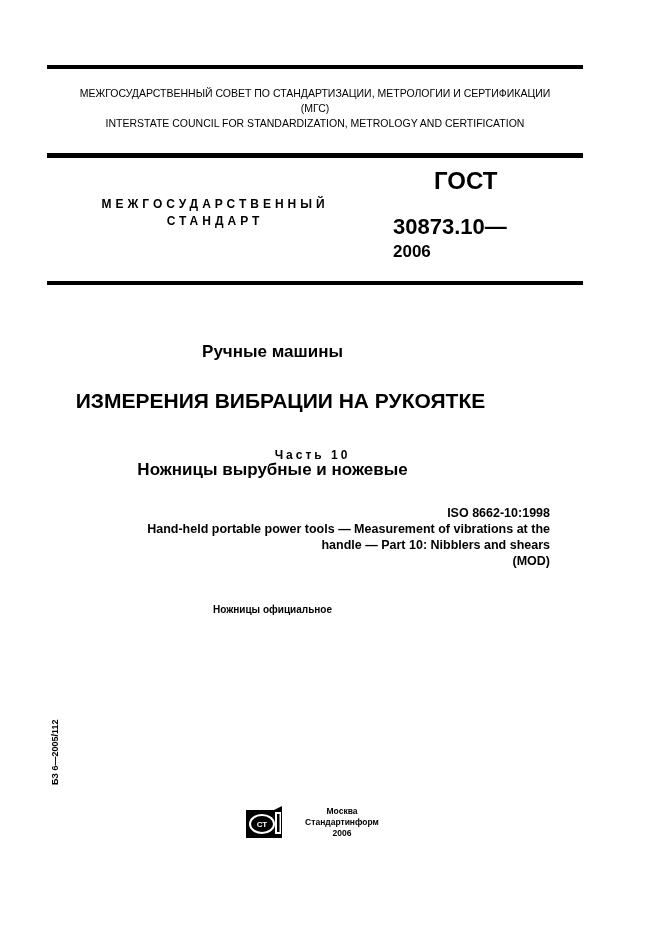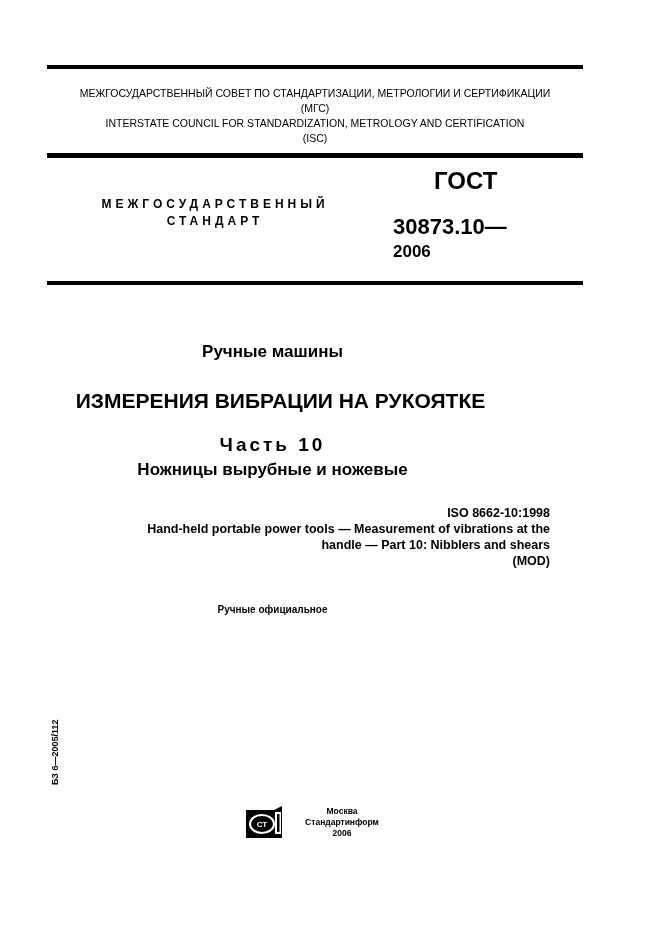--- a/index.html
+++ b/index.html
@@ -27,21 +27,21 @@
     font-weight: bold; line-height: 23px;
   }
   .gost-block .g1 { font-size: 24px; line-height: 26px; margin-left: 41px; }
   .gost-block .g2 { font-size: 22px; line-height: 26px; margin-top: 20px; }
   .gost-block .g3 { font-size: 17px; line-height: 24px; }
   .gost-block .g4 { font-size: 17px; line-height: 24px; }
 
   .center { position: absolute; left: 0; width: 545px; text-align: center; font-weight: bold; }
   .t-machines { top: 342px; font-size: 17px; }
   .t-main { top: 389px; font-size: 21px; left: 8px; }
-  .t-part { top: 434px; font-size: 19px; letter-spacing: 3px; }
+  .t-part { top: 448px; font-size: 12px; letter-spacing: 3px; margin-left: 40px; }
   .t-sub { top: 460px; font-size: 17px; }
 
   .iso-block {
     position: absolute; left: 90px; width: 460px; top: 505px;
     text-align: right; font-weight: bold; font-size: 12.5px; line-height: 16px;
   }
   .edition { top: 604px; font-size: 10px; }
 
   .side-code {
     position: absolute; left: 50px; top: 785px;
@@ -59,21 +59,20 @@
 </style>
 </head>
 <body>
 
 <div class="rule rule-top"></div>
 
 <div class="council">
   <div>МЕЖГОСУДАРСТВЕННЫЙ СОВЕТ ПО СТАНДАРТИЗАЦИИ, МЕТРОЛОГИИ И СЕРТИФИКАЦИИ</div>
   <div>(МГС)</div>
   <div>INTERSTATE COUNCIL FOR STANDARDIZATION, METROLOGY AND CERTIFICATION</div>
-  <div>(ISC)</div>
 </div>
 
 <div class="rule rule-mid"></div>
 
 <div class="std-label">
   <div>МЕЖГОСУДАРСТВЕННЫЙ</div>
   <div>СТАНДАРТ</div>
 </div>
 
 <div class="gost-block">
@@ -89,21 +88,21 @@
 <div class="center t-part">Часть 10</div>
 <div class="center t-sub">Ножницы вырубные и ножевые</div>
 
 <div class="iso-block">
   <div>ISO 8662-10:1998</div>
   <div>Hand-held portable power tools — Measurement of vibrations at the</div>
   <div>handle — Part 10:  Nibblers and shears</div>
   <div>(MOD)</div>
 </div>
 
-<div class="center edition">Ручные официальное</div>
+<div class="center edition">Ножницы официальное</div>
 
 <div class="side-code">БЗ 6—2005/112</div>
 
 <div class="logo">
   <svg width="40" height="32" viewBox="0 0 40 32">
     <path d="M0 4 L28 4 Q32 2 36 0 L36 32 L0 32 Z" fill="#000"></path>
     <rect x="29" y="6" width="6" height="22" fill="#fff"></rect>
     <rect x="31" y="8" width="2.5" height="18" fill="#000"></rect>
     <ellipse cx="16" cy="18" rx="12" ry="9" fill="none" stroke="#fff" stroke-width="2"></ellipse>
     <text x="16" y="21" font-family="Liberation Sans, sans-serif" font-size="8" font-weight="bold" fill="#fff" text-anchor="middle">СТ</text>

